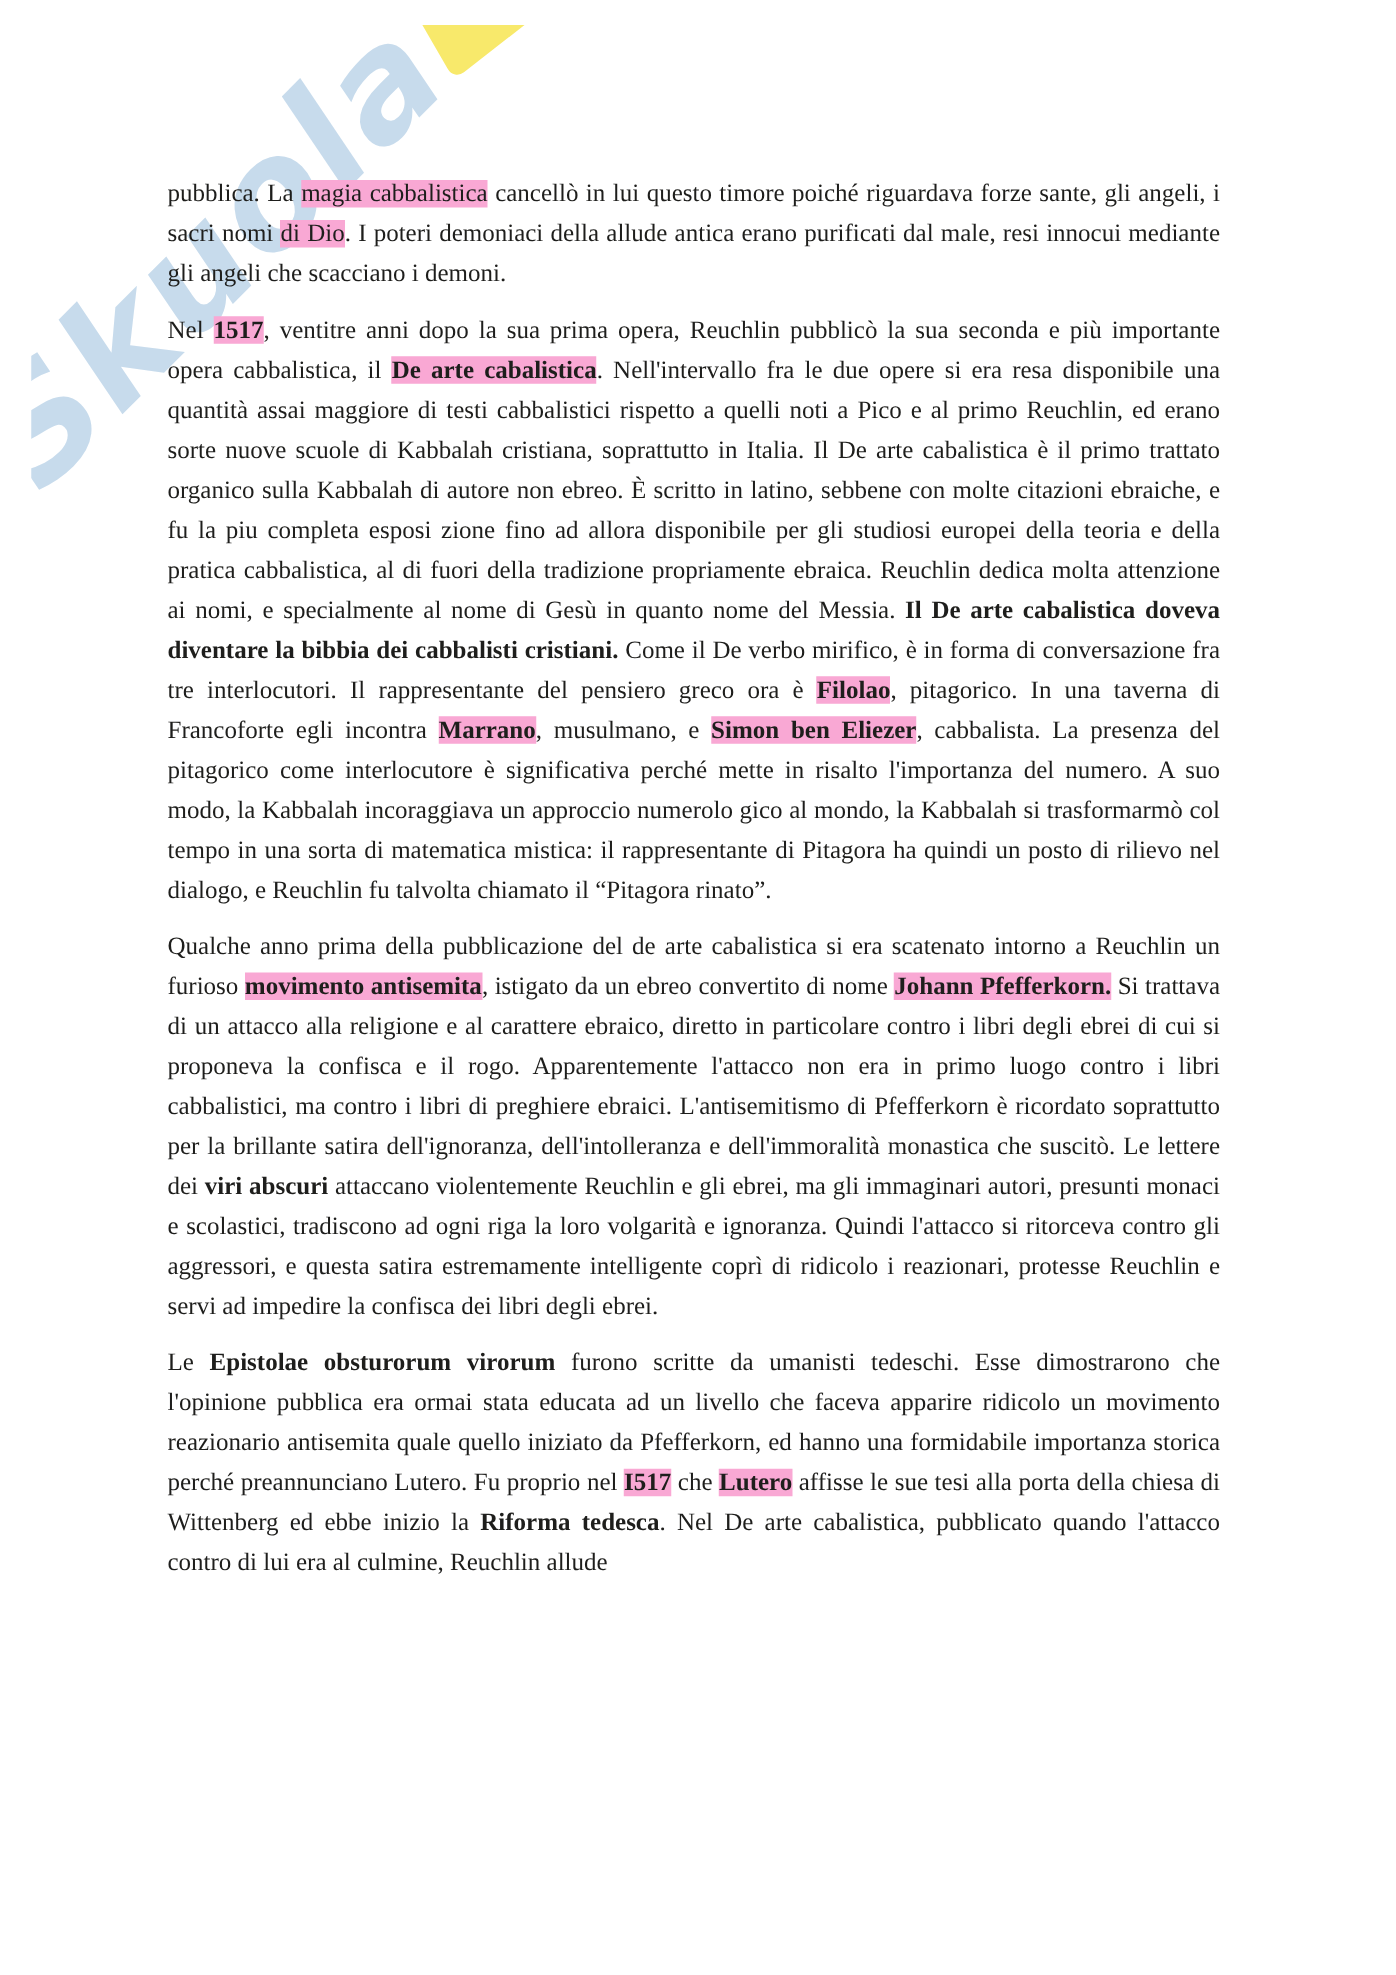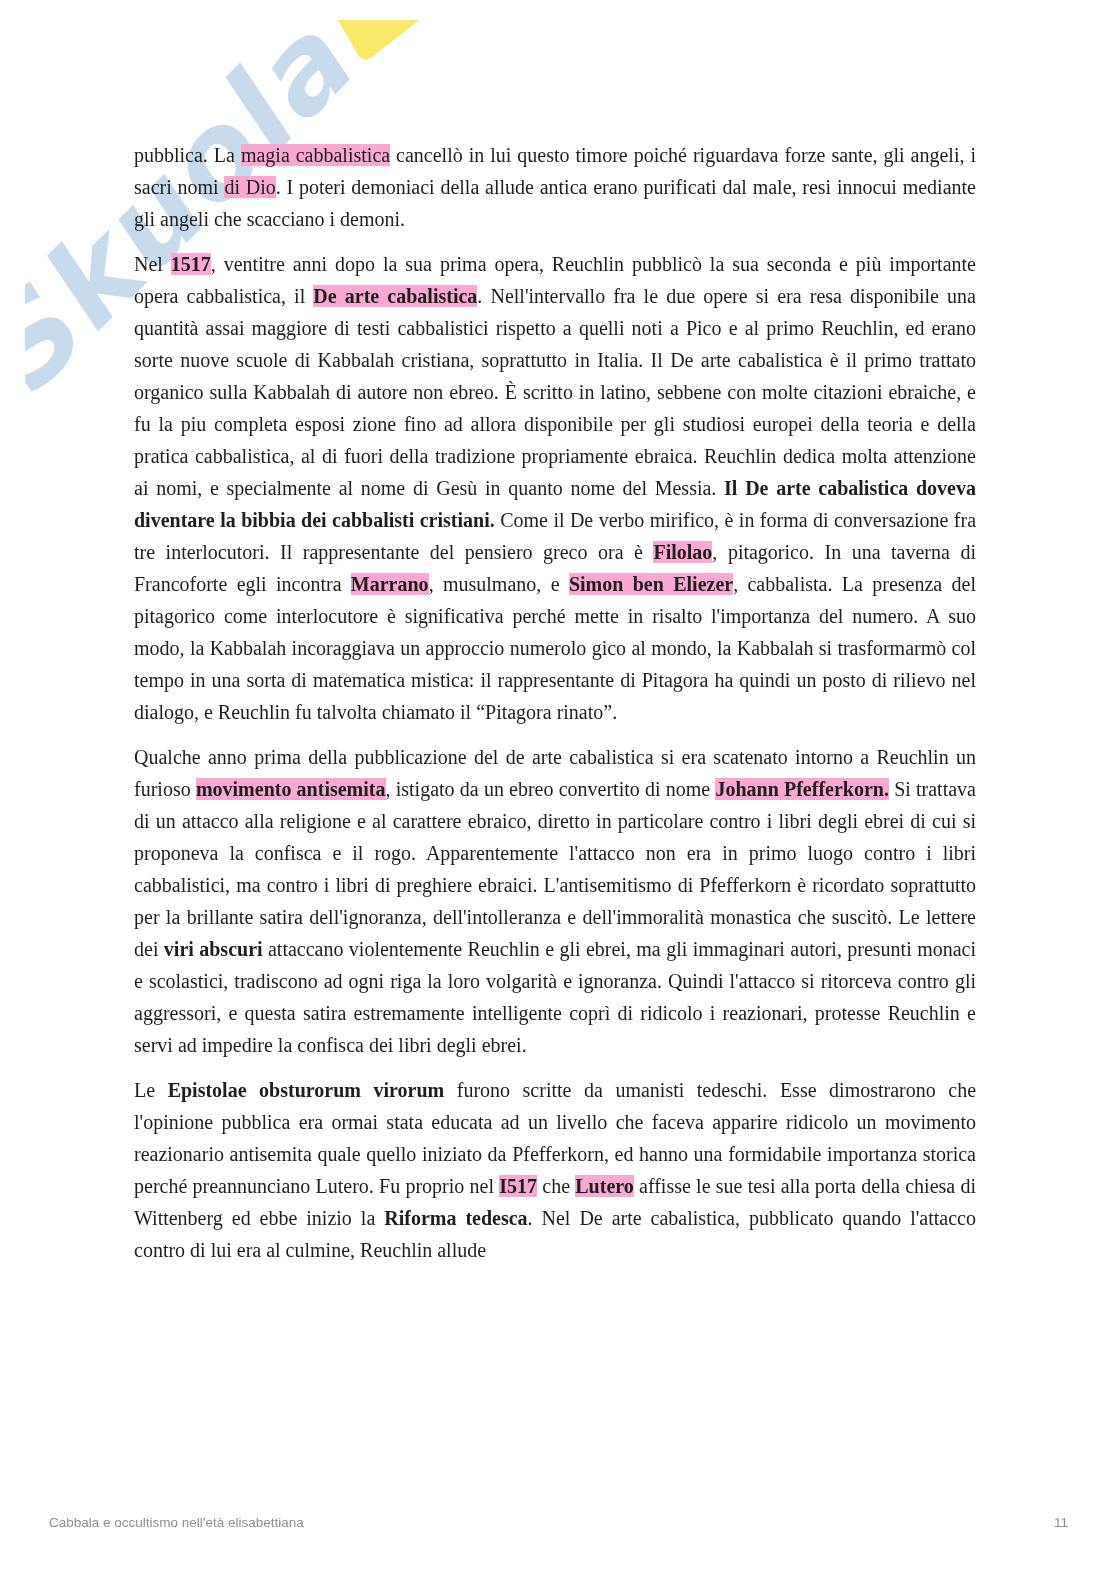--- a/index.html
+++ b/index.html
@@ -105,18 +105,14 @@
     </div>
   </div>
 
   <div class="content">
     <p class="para"><span>pubblica. La </span><span class="h">magia cabbalistica</span><span> cancellò in lui questo timore poiché riguardava forze sante, gli angeli, i sacri nomi </span><span class="h">di Dio</span><span>. I poteri demoniaci della allude antica erano purificati dal male, resi innocui mediante gli angeli che scacciano i demoni.</span></p>
     <p class="para"><span>Nel </span><span class="b h">1517</span><span>, ventitre anni dopo la sua prima opera, Reuchlin pubblicò la sua seconda e più importante opera cabbalistica, il </span><span class="b i h">De arte cabalistica</span><span>. Nell'intervallo fra le due opere si era resa disponibile una quantità assai maggiore di testi cabbalistici rispetto a quelli noti a Pico e al primo Reuchlin, ed erano sorte nuove scuole di Kabbalah cristiana, soprattutto in Italia. Il De arte cabalistica è il primo trattato organico sulla Kabbalah di autore non ebreo. È scritto in latino, sebbene con molte citazioni ebraiche, e fu la piu completa esposi zione fino ad allora disponibile per gli studiosi europei della teoria e della pratica cabbalistica, al di fuori della tradizione propriamente ebraica. Reuchlin dedica molta attenzione ai nomi, e specialmente al nome di Gesù in quanto nome del Messia. </span><span class="b">Il De arte cabalistica doveva diventare la bibbia dei cabbalisti cristiani.</span><span> Come il </span><span class="i">De verbo mirifico</span><span>, è in forma di conversazione fra tre interlocutori. Il rappresentante del pensiero greco ora è </span><span class="b h">Filolao</span><span>, pitagorico. In una taverna di Francoforte egli incontra </span><span class="b h">Marrano</span><span>, musulmano, e </span><span class="b h">Simon ben Eliezer</span><span>, cabbalista. La presenza del pitagorico come interlocutore è significativa perché mette in risalto l'importanza del numero. A suo modo, la Kabbalah incoraggiava un approccio numerolo gico al mondo, la Kabbalah si trasformarmò col tempo in una sorta di matematica mistica: il rappresentante di Pitagora ha quindi un posto di rilievo nel dialogo, e Reuchlin fu talvolta chiamato il “Pitagora rinato”.</span></p>
     <p class="para"><span>Qualche anno prima della pubblicazione del de arte cabalistica si era scatenato intorno a Reuchlin un furioso </span><span class="b h">movimento antisemita</span><span>, istigato da un ebreo convertito di nome </span><span class="b h">Johann Pfefferkorn.</span><span> Si trattava di un attacco alla religione e al carattere ebraico, diretto in particolare contro i libri degli ebrei di cui si proponeva la confisca e il rogo. Apparentemente l'attacco non era in primo luogo contro i libri cabbalistici, ma contro i libri di preghiere ebraici. L'antisemitismo di Pfefferkorn è ricordato soprattutto per la brillante satira dell'ignoranza, dell'intolleranza e dell'immoralità monastica che suscitò. Le lettere dei </span><span class="b i">viri abscuri</span><span> attaccano violentemente Reuchlin e gli ebrei, ma gli immaginari autori, presunti monaci e scolastici, tradiscono ad ogni riga la loro volgarità e ignoranza. Quindi l'attacco si ritorceva contro gli aggressori, e questa satira estremamente intelligente coprì di ridicolo i reazionari, protesse Reuchlin e servi ad impedire la confisca dei libri degli ebrei.</span></p>
     <p class="para"><span>Le </span><span class="b i">Epistolae obsturorum virorum</span><span> furono scritte da umanisti tedeschi. Esse dimostrarono che l'opinione pubblica era ormai stata educata ad un livello che faceva apparire ridicolo un movimento reazionario antisemita quale quello iniziato da Pfefferkorn, ed hanno una formidabile importanza storica perché preannunciano Lutero. Fu proprio nel </span><span class="b h">I517</span><span> che </span><span class="b h">Lutero</span><span> affisse le sue tesi alla porta della chiesa di Wittenberg ed ebbe inizio la </span><span class="b">Riforma tedesca</span><span>. Nel </span><span class="i">De arte cabalistica</span><span>, pubblicato quando l'attacco contro di lui era al culmine, Reuchlin allude</span></p>
   </div>
 
-  <div class="footer">
-    <span class="footer-title">Cabbala e occultismo nell'età elisabettiana</span>
-    <span class="footer-page">11</span>
-  </div>
 
 </div>
 
 </body></html>

